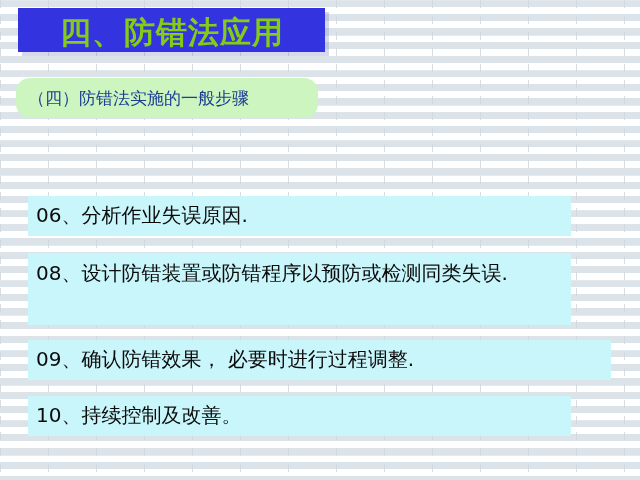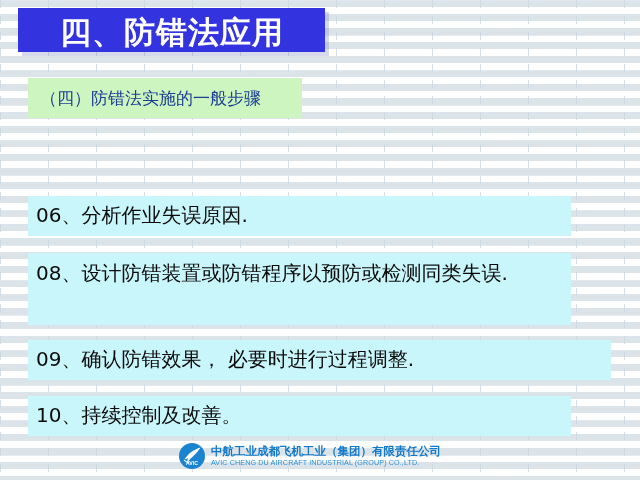--- a/index.html
+++ b/index.html
@@ -66,35 +66,36 @@
     box-shadow: 4px 4px 0 rgba(120,130,190,0.30);
     z-index: 5;
   }
   #title-text {
     position: absolute;
     left: 42px;
     top: 6px;
     font-size: 31px;
     line-height: 36px;
     font-weight: bold;
-    color: #ffffff;
+    color: #84cc16;
     letter-spacing: 1px;
     white-space: nowrap;
     font-family: "DejaVu Sans", "Liberation Sans", sans-serif;
   }
 
   
   #subtitle-box {
     position: absolute;
-    left: 28px;
+    left: 16px;
     top: 78px;
-    width: 274px;
+    width: 302px;
     height: 40px;
     background: #ccf5c0;
     z-index: 5;
+    border-radius: 14px;
   }
   #subtitle-text {
     position: absolute;
     left: 12px;
     top: 8px;
     font-size: 17px;
     line-height: 24px;
     color: #1d3f93;
     white-space: nowrap;
   }
@@ -192,28 +193,14 @@
   </div>
 
   <div class="row" id="row-3">
     <div class="row-text">09、确认防错效果， 必要时进行过程调整.</div>
   </div>
 
   <div class="row" id="row-4">
     <div class="row-text">10、持续控制及改善。</div>
   </div>
 
-  <div id="footer">
-    <div id="logo-emblem">
-      <svg width="28" height="28" viewBox="0 0 28 28" xmlns="http://www.w3.org/2000/svg">
-        <circle cx="14" cy="14" r="13" fill="#1a84d0"></circle>
-        <path d="M22.5 5.5 C16 7.5 10 11.5 6.5 17.5 L10 16.2 L8.6 21.5 L12.4 16.8 C16.6 13.2 20 9.4 22.5 5.5 Z" fill="#ffffff"></path>
-        <path d="M6.0 18.2 C7.6 19.6 9.4 20.6 11.4 21.0" fill="none" stroke="#ffffff" stroke-width="1.1"></path>
-        <text x="14" y="23" font-family="Liberation Sans, sans-serif" font-size="5.2" font-weight="bold" fill="#ffffff" text-anchor="middle">AVIC</text>
-      </svg>
-    </div>
-    <div id="logo-text-wrap">
-      <div id="logo-cn">中航工业成都飞机工业（集团）有限责任公司</div>
-      <div id="logo-en">AVIC CHENG DU AIRCRAFT INDUSTRIAL (GROUP) CO.,LTD.</div>
-    </div>
-  </div>
 
 </div>
 
 </body></html>

